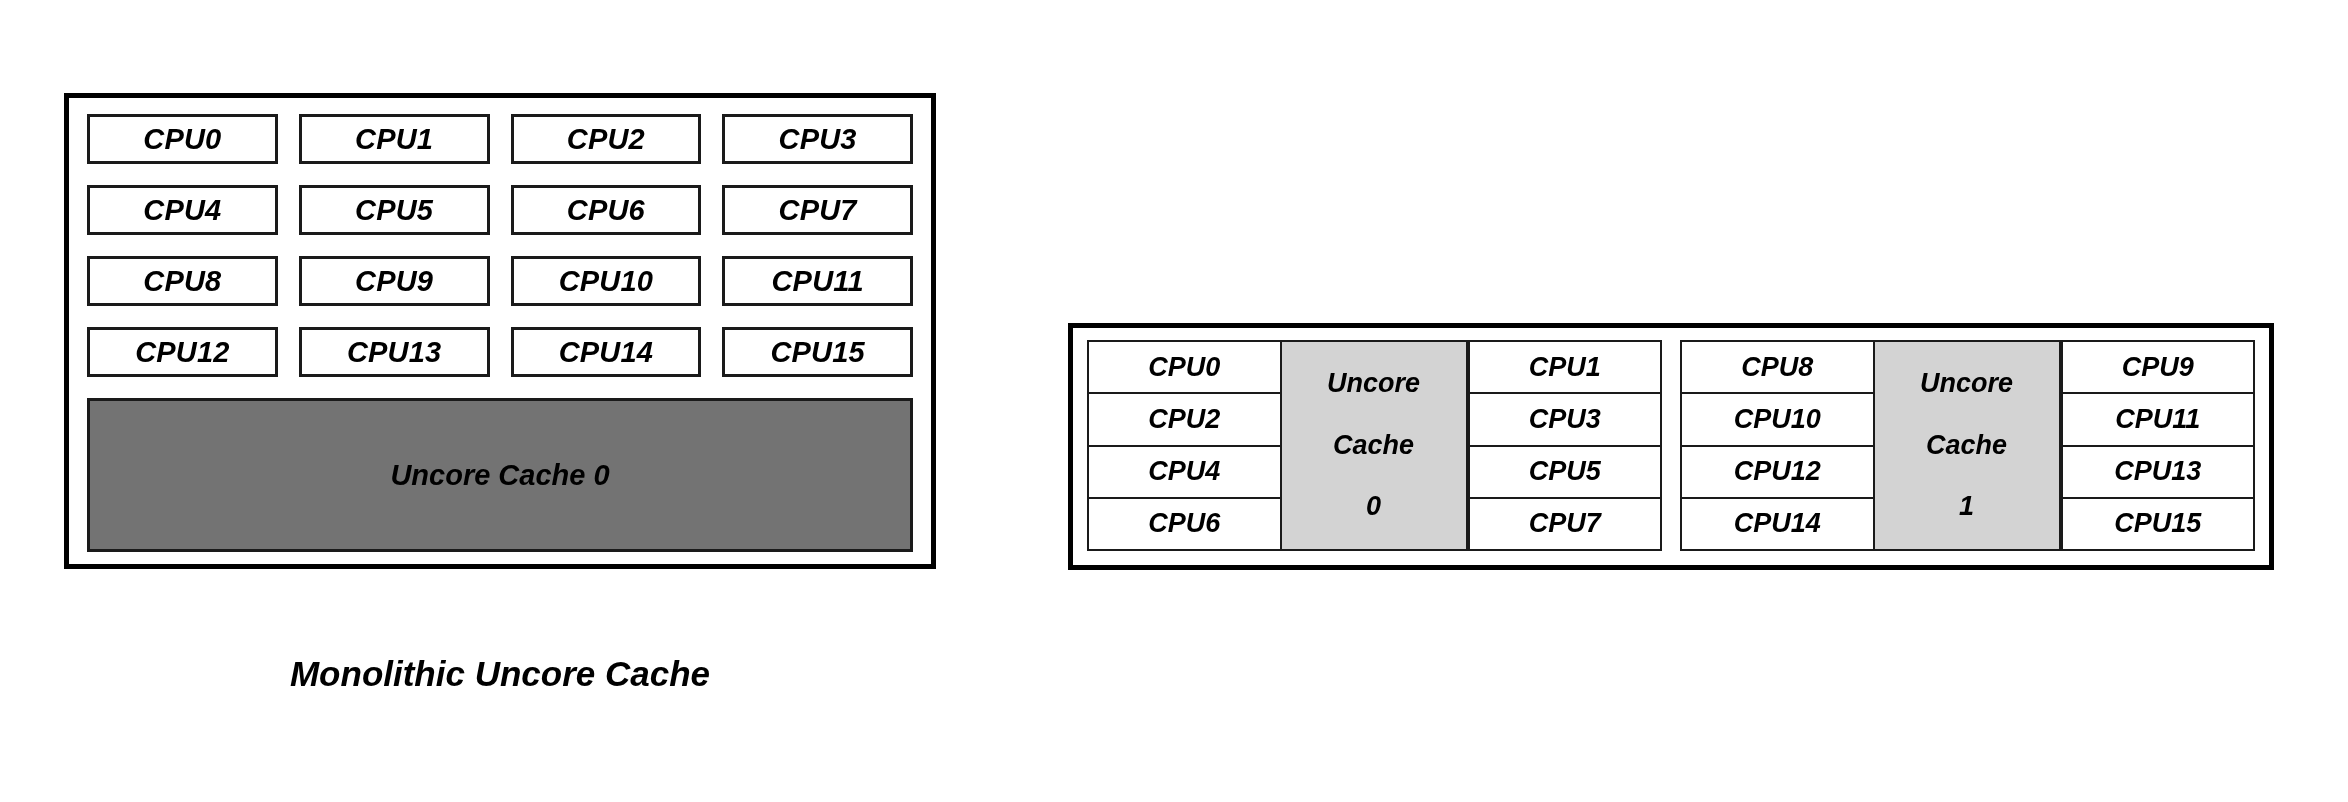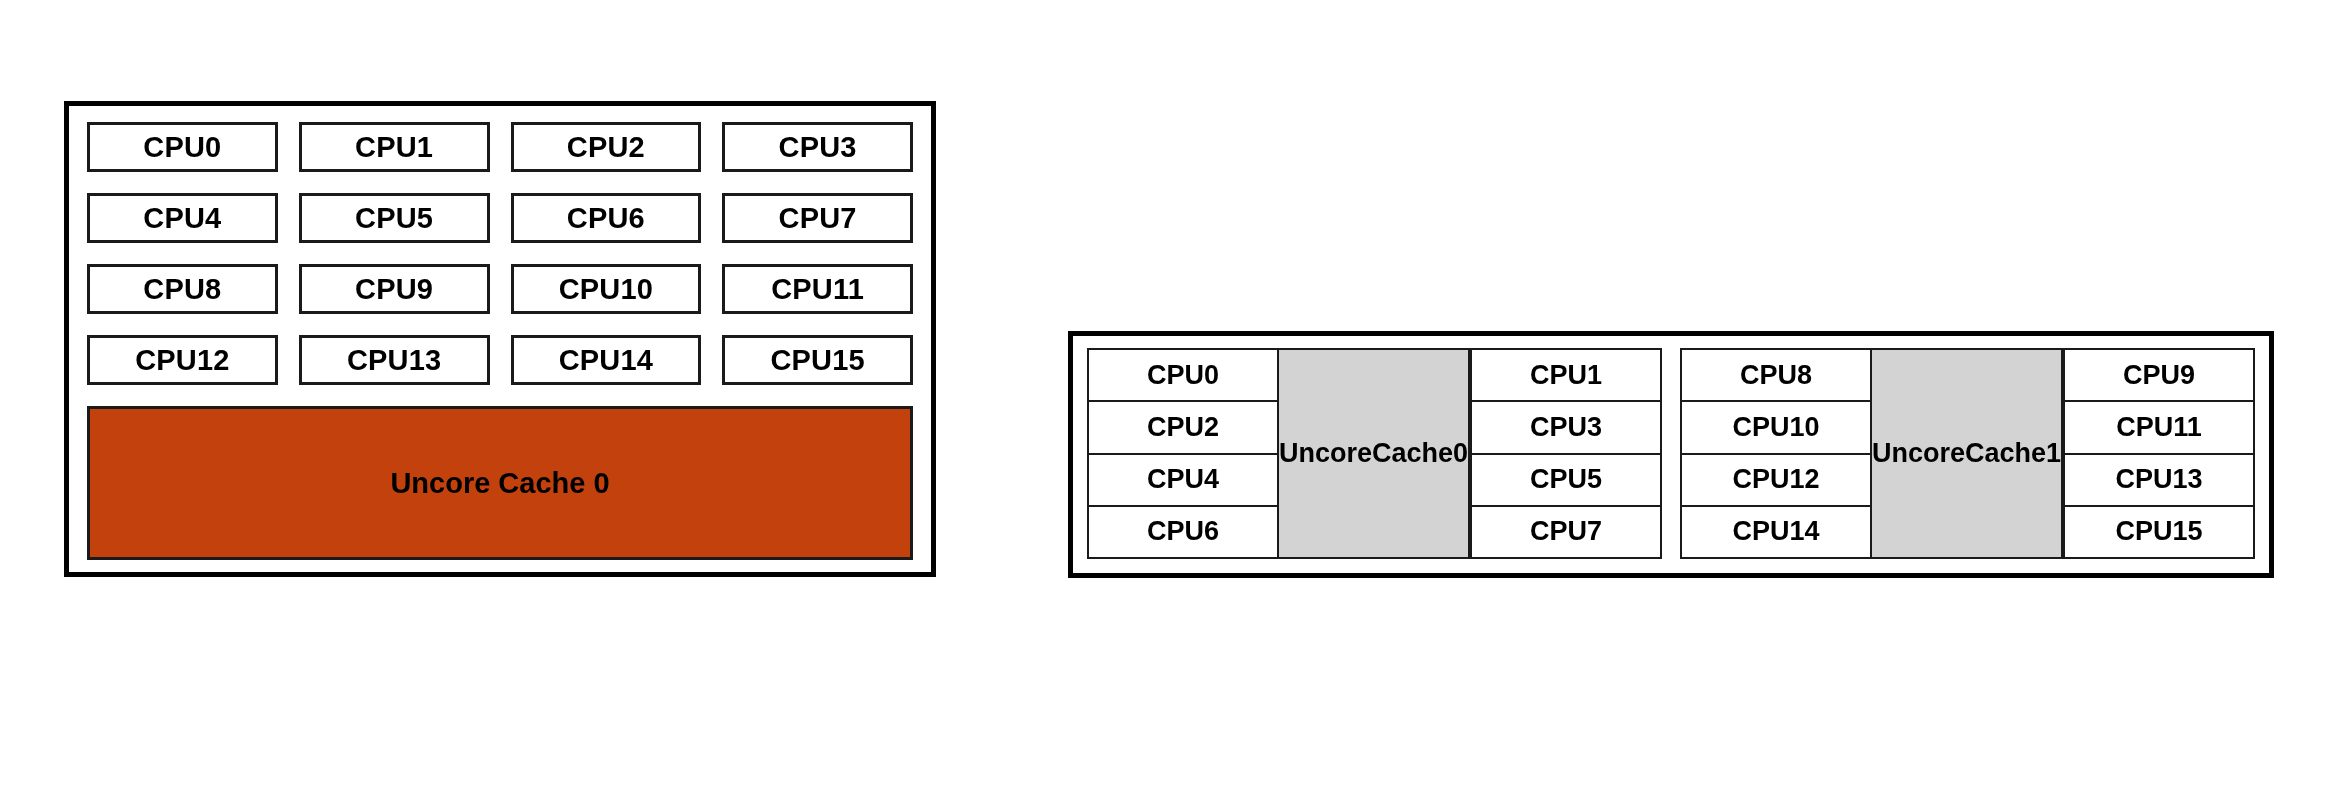--- a/index.html
+++ b/index.html
@@ -11,23 +11,24 @@
   body {
     width: 2348px;
     height: 802px;
     position: relative;
     font-family: "Liberation Sans", sans-serif;
     overflow: hidden;
   }
 
   .canvas {
     position: absolute;
-    top: 12px; left: 0;
+    top: 4px; left: 0;
     width: 2348px;
     height: 673px;
+    font-style: italic;
   }
 
   
   .panel {
     position: absolute;
     box-sizing: border-box;
     border: 5px solid #000000;
     background: #ffffff;
   }
 
@@ -57,21 +58,21 @@
     font-weight: bold;
     color: #000000;
     letter-spacing: 0.2px;
     line-height: 1;
   }
   #monolithic-cache {
     box-sizing: border-box;
     margin-top: 21px;
     height: 154px;
     border: 3px solid #1a1a1a;
-    background: #c2410c;
+    background: #737373;
     display: flex;
     align-items: center;
     justify-content: center;
     font-size: 29px;
     font-weight: bold;
     color: #000000;
   }
 
   
   #split-panel {
@@ -112,27 +113,29 @@
   }
   .split-col .split-cell:first-child { margin-top: 0; }
 
   .split-cache {
     box-sizing: border-box;
     flex: 0 0 188px;
     border: 2px solid #1a1a1a;
     margin-left: -2px;
     background: #d3d3d3;
     display: flex;
+    flex-direction: column;
     align-items: center;
     justify-content: center;
     font-size: 27px;
     font-weight: bold;
     color: #000000;
     line-height: 1.32;
     text-align: center;
+    gap: 26px;
   }
 
   
   .caption {
     position: absolute;
     font-size: 35px;
     font-weight: bold;
     color: #000000;
     white-space: nowrap;
   }
@@ -174,20 +177,21 @@
 
       <div class="cpu-box">CPU12</div>
       <div class="cpu-box">CPU13</div>
       <div class="cpu-box">CPU14</div>
       <div class="cpu-box">CPU15</div>
     </div>
 
     <div id="monolithic-cache">Uncore Cache 0</div>
   </div>
 
+  <div class="caption" id="caption-monolithic">Monolithic Uncore Cache</div>
 
   <div class="panel" id="split-panel">
 
     <div class="split-group">
       <div class="split-col">
         <div class="split-cell">CPU0</div>
         <div class="split-cell">CPU2</div>
         <div class="split-cell">CPU4</div>
         <div class="split-cell">CPU6</div>
       </div>

